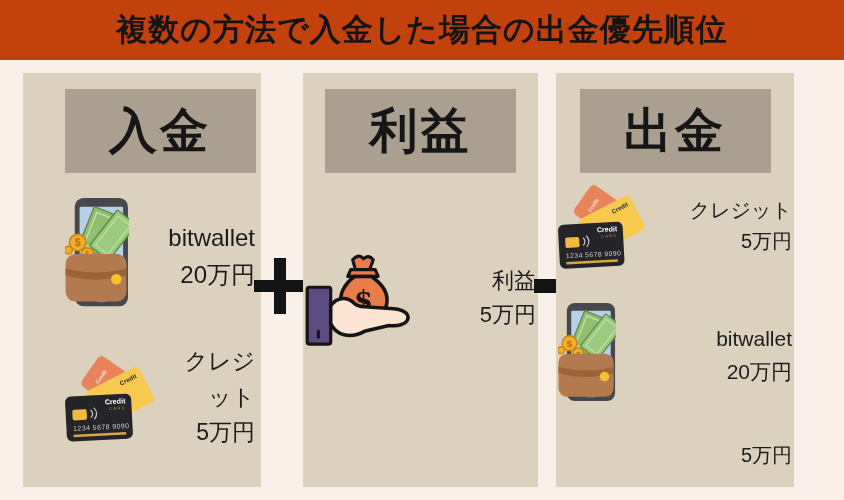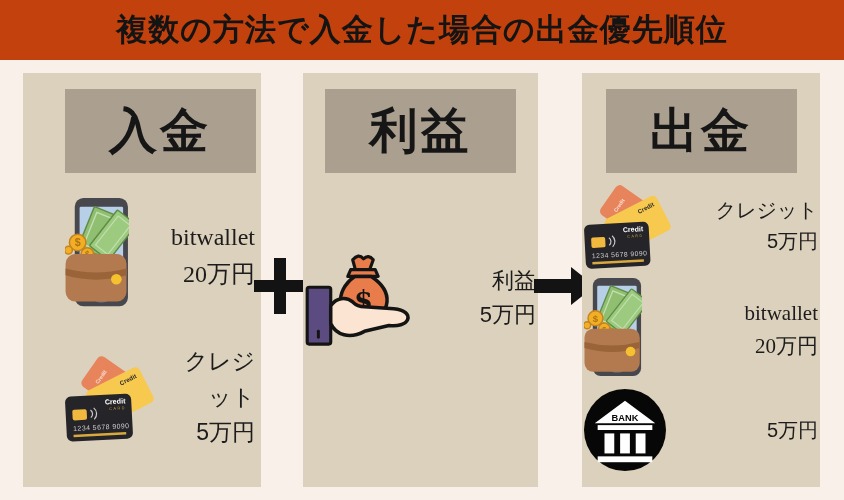--- a/index.html
+++ b/index.html
@@ -7,40 +7,40 @@
   body { font-family:"Liberation Sans","DejaVu Sans",sans-serif; }
   .page { position:relative; width:844px; height:500px; background:#F9F0EA; }
 
   .banner { position:absolute; left:0; top:0; width:844px; height:60px;
             background:#c2410c; display:flex; align-items:center; justify-content:center; }
   .banner h1 { font-size:31px; font-weight:800; color:#141414; letter-spacing:1px; }
 
   .panel { position:absolute; top:73px; height:414px; background:#DCD1BC; }
   .panel-1 { left:23px;  width:238px;padding-left:36px; }
   .panel-2 { left:303px; width:235px; }
-  .panel-3 { left:582px; width:238px; }
+  .panel-3 { left:556px; width:238px; }
 
   .panel-header { width:191px; height:84px; margin:16px auto 0; background:#ABA08F;
                   display:flex; align-items:center; justify-content:center;
                   font-size:48px; font-weight:800; color:#161616; letter-spacing:3px; }
 
   .rows { display:flex; flex-direction:column; justify-content:space-between; height:314px; }
   .panel-1 .rows { padding:24px 6px 36px; }
   .panel-2 .rows { justify-content:center; padding:0 2px 64px 2px; }
   .panel-3 .rows { padding:8px 2px 16px; }
 
   .row { display:flex; align-items:center; gap:8px; }
   .row .icon { flex:0 0 auto; display:flex; align-items:center; justify-content:center; }
   .row .txt { flex:1 1 auto; text-align:center; color:#1C1C1C; line-height:1.55; }
   .row .txt span { display:block;text-align:right; }
 
   .panel-1 .txt { font-size:23px; }
   .panel-2 .txt { font-size:22px; }
   .panel-3 .txt { font-size:20px; }
-  .serif-txt { font-family:Liberation Serif, serif; }
+  .serif-txt { font-family:Liberation Sans, sans-serif; }
 
   .op { position:absolute; line-height:0; }
   .op-plus  { left:254px; top:258px; }
   .op-arrow { left:534px; top:266px; }
 </style>
 </head>
 <body>
 
 <div class="page">
 
@@ -217,32 +217,20 @@
             <circle cx="53" cy="85" r="5.5" fill="#F6C12F"></circle>
           </svg>
         </span>
         <span class="txt serif-txt" style="font-size:21px;">
           <span>bitwallet</span>
           <span>20万円</span>
         </span>
       </div>
 
       <div class="row">
-        <span class="icon">
-          <svg viewBox="0 0 84 84" width="82" height="82">
-            <circle cx="42" cy="42" r="42" fill="#070707"></circle>
-            <path d="M42 12 L73 35 H11 Z" fill="#FFFFFF"></path>
-            <text x="42" y="32.5" text-anchor="middle" font-size="9.5" font-weight="bold" fill="#070707">BANK</text>
-            <rect x="14" y="37" width="56" height="5" fill="#FFFFFF"></rect>
-            <rect x="21" y="45.5" width="10" height="20.5" fill="#FFFFFF"></rect>
-            <rect x="37" y="45.5" width="10" height="20.5" fill="#FFFFFF"></rect>
-            <rect x="53" y="45.5" width="10" height="20.5" fill="#FFFFFF"></rect>
-            <rect x="14" y="69" width="56" height="6" fill="#FFFFFF"></rect>
-          </svg>
-        </span>
         <span class="txt">
           <span>5万円</span>
         </span>
       </div>
 
     </div>
   </section>
 
 </div>
 

